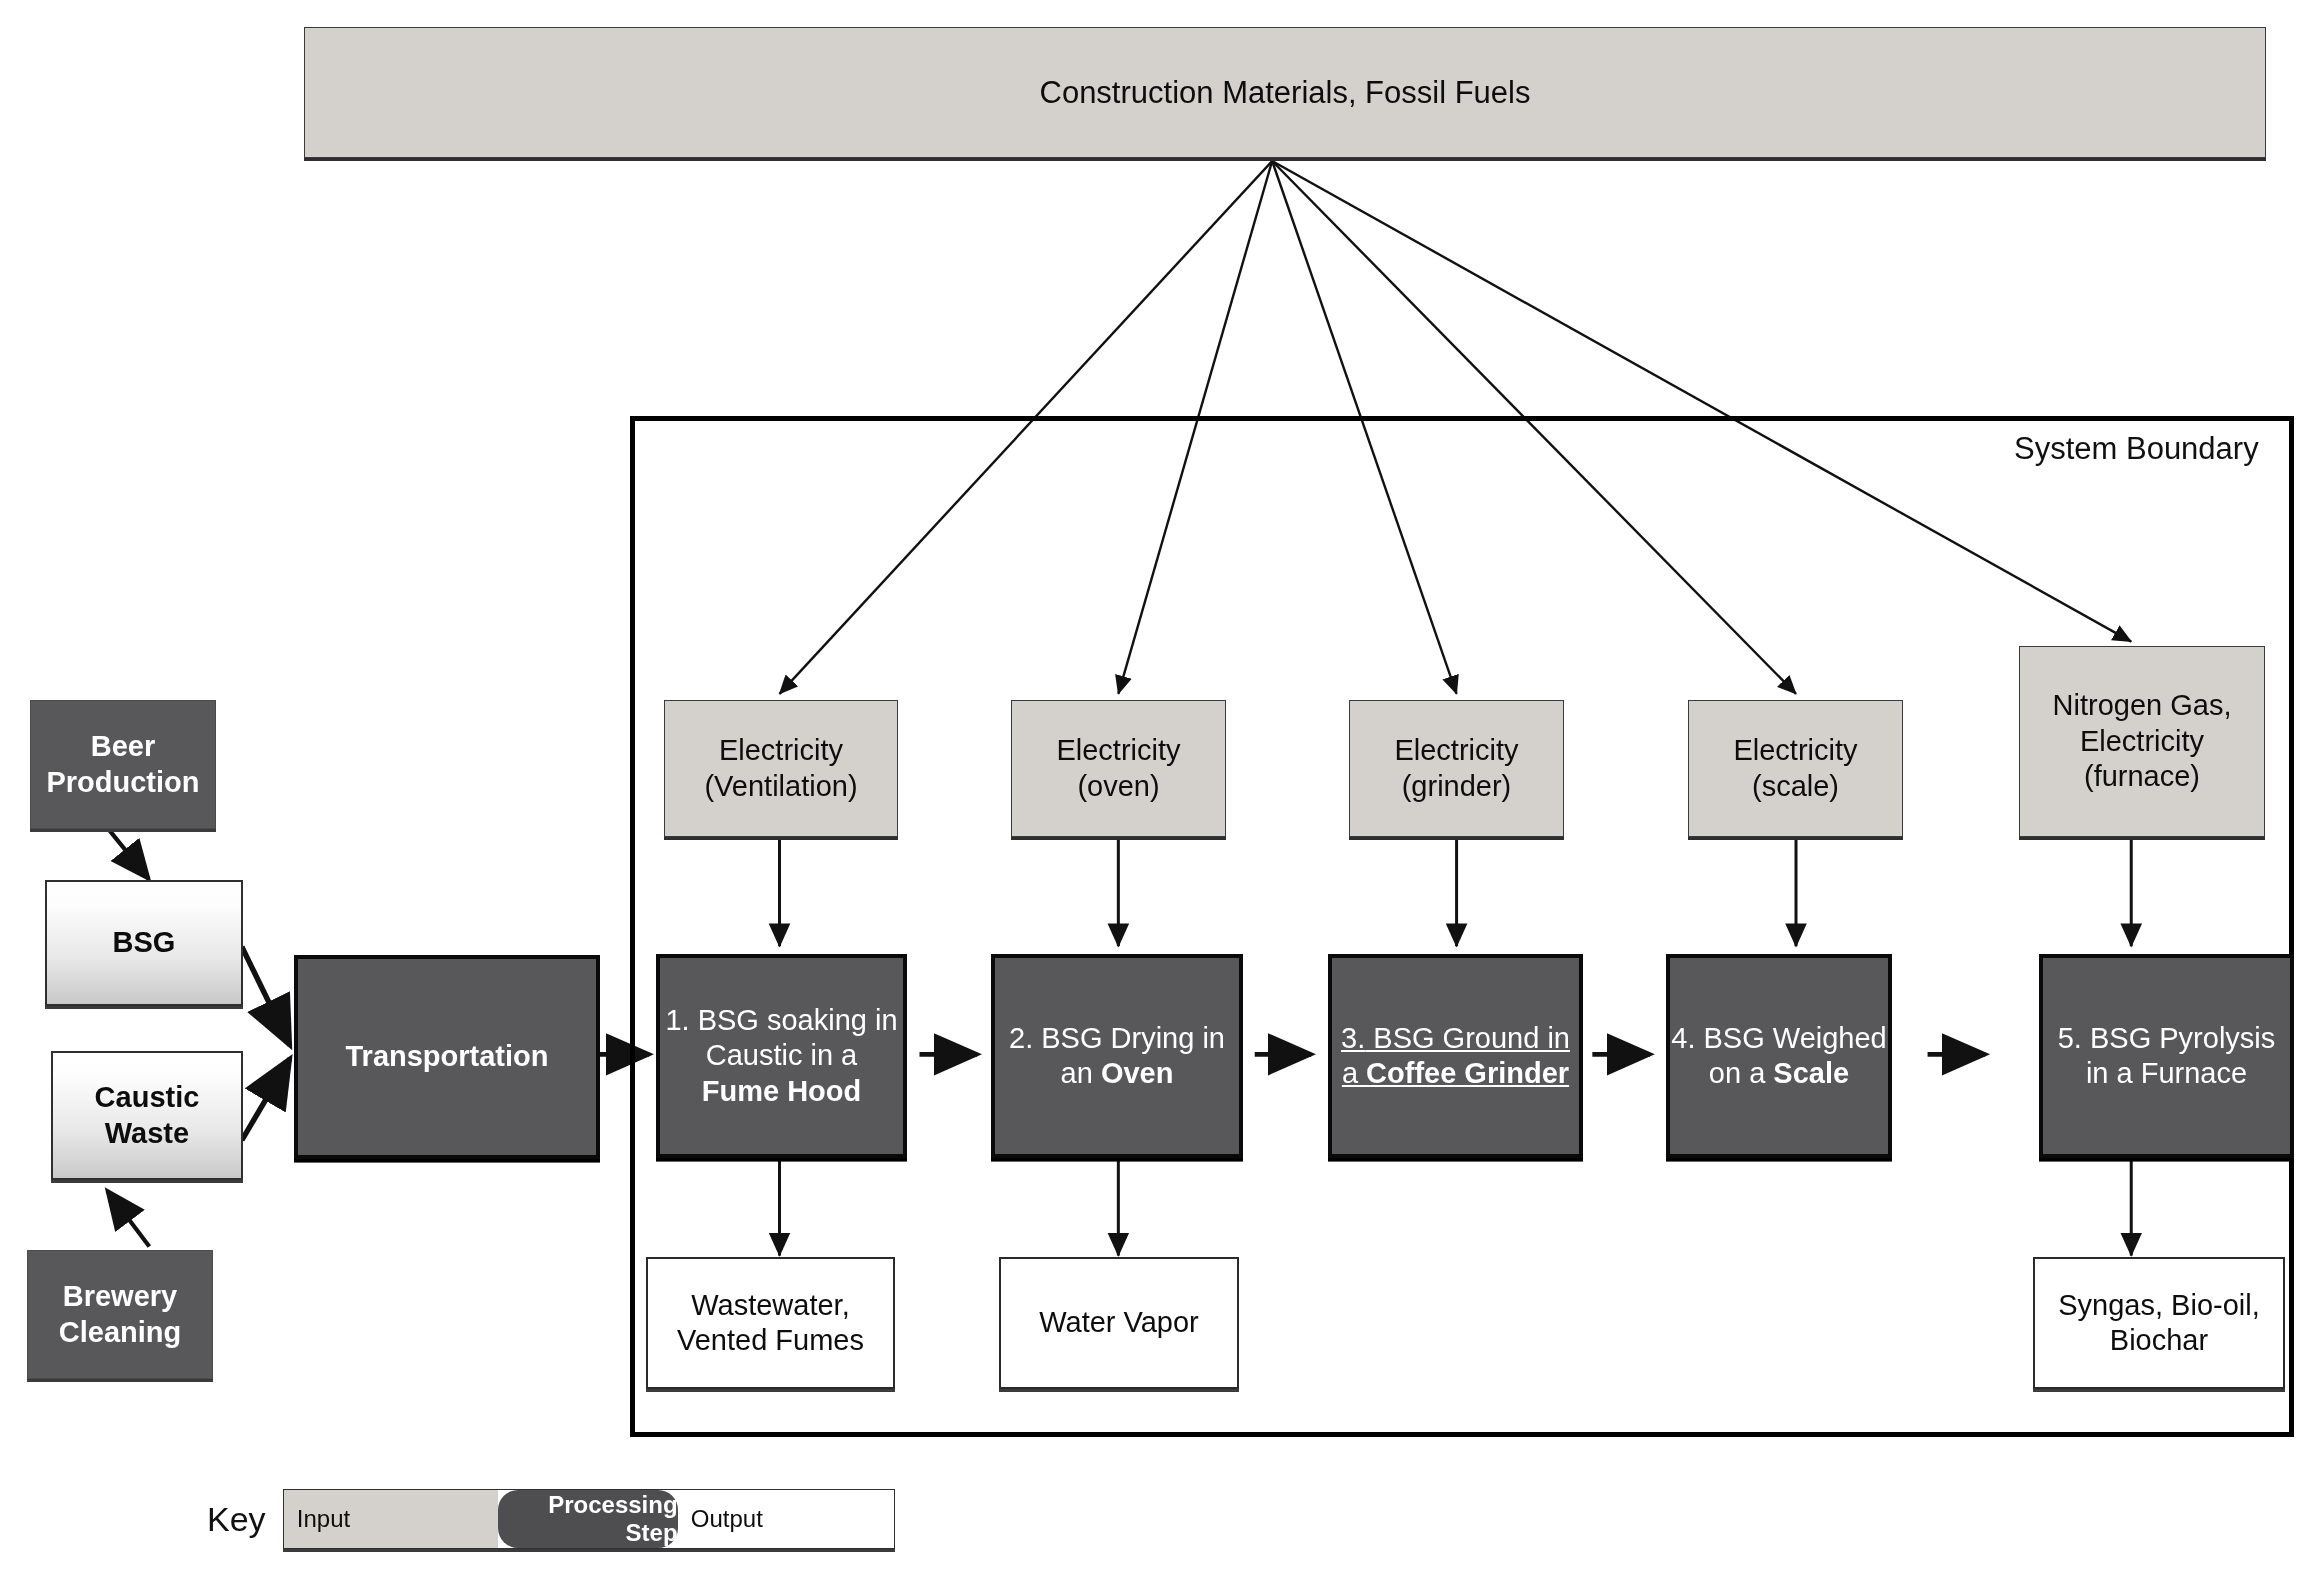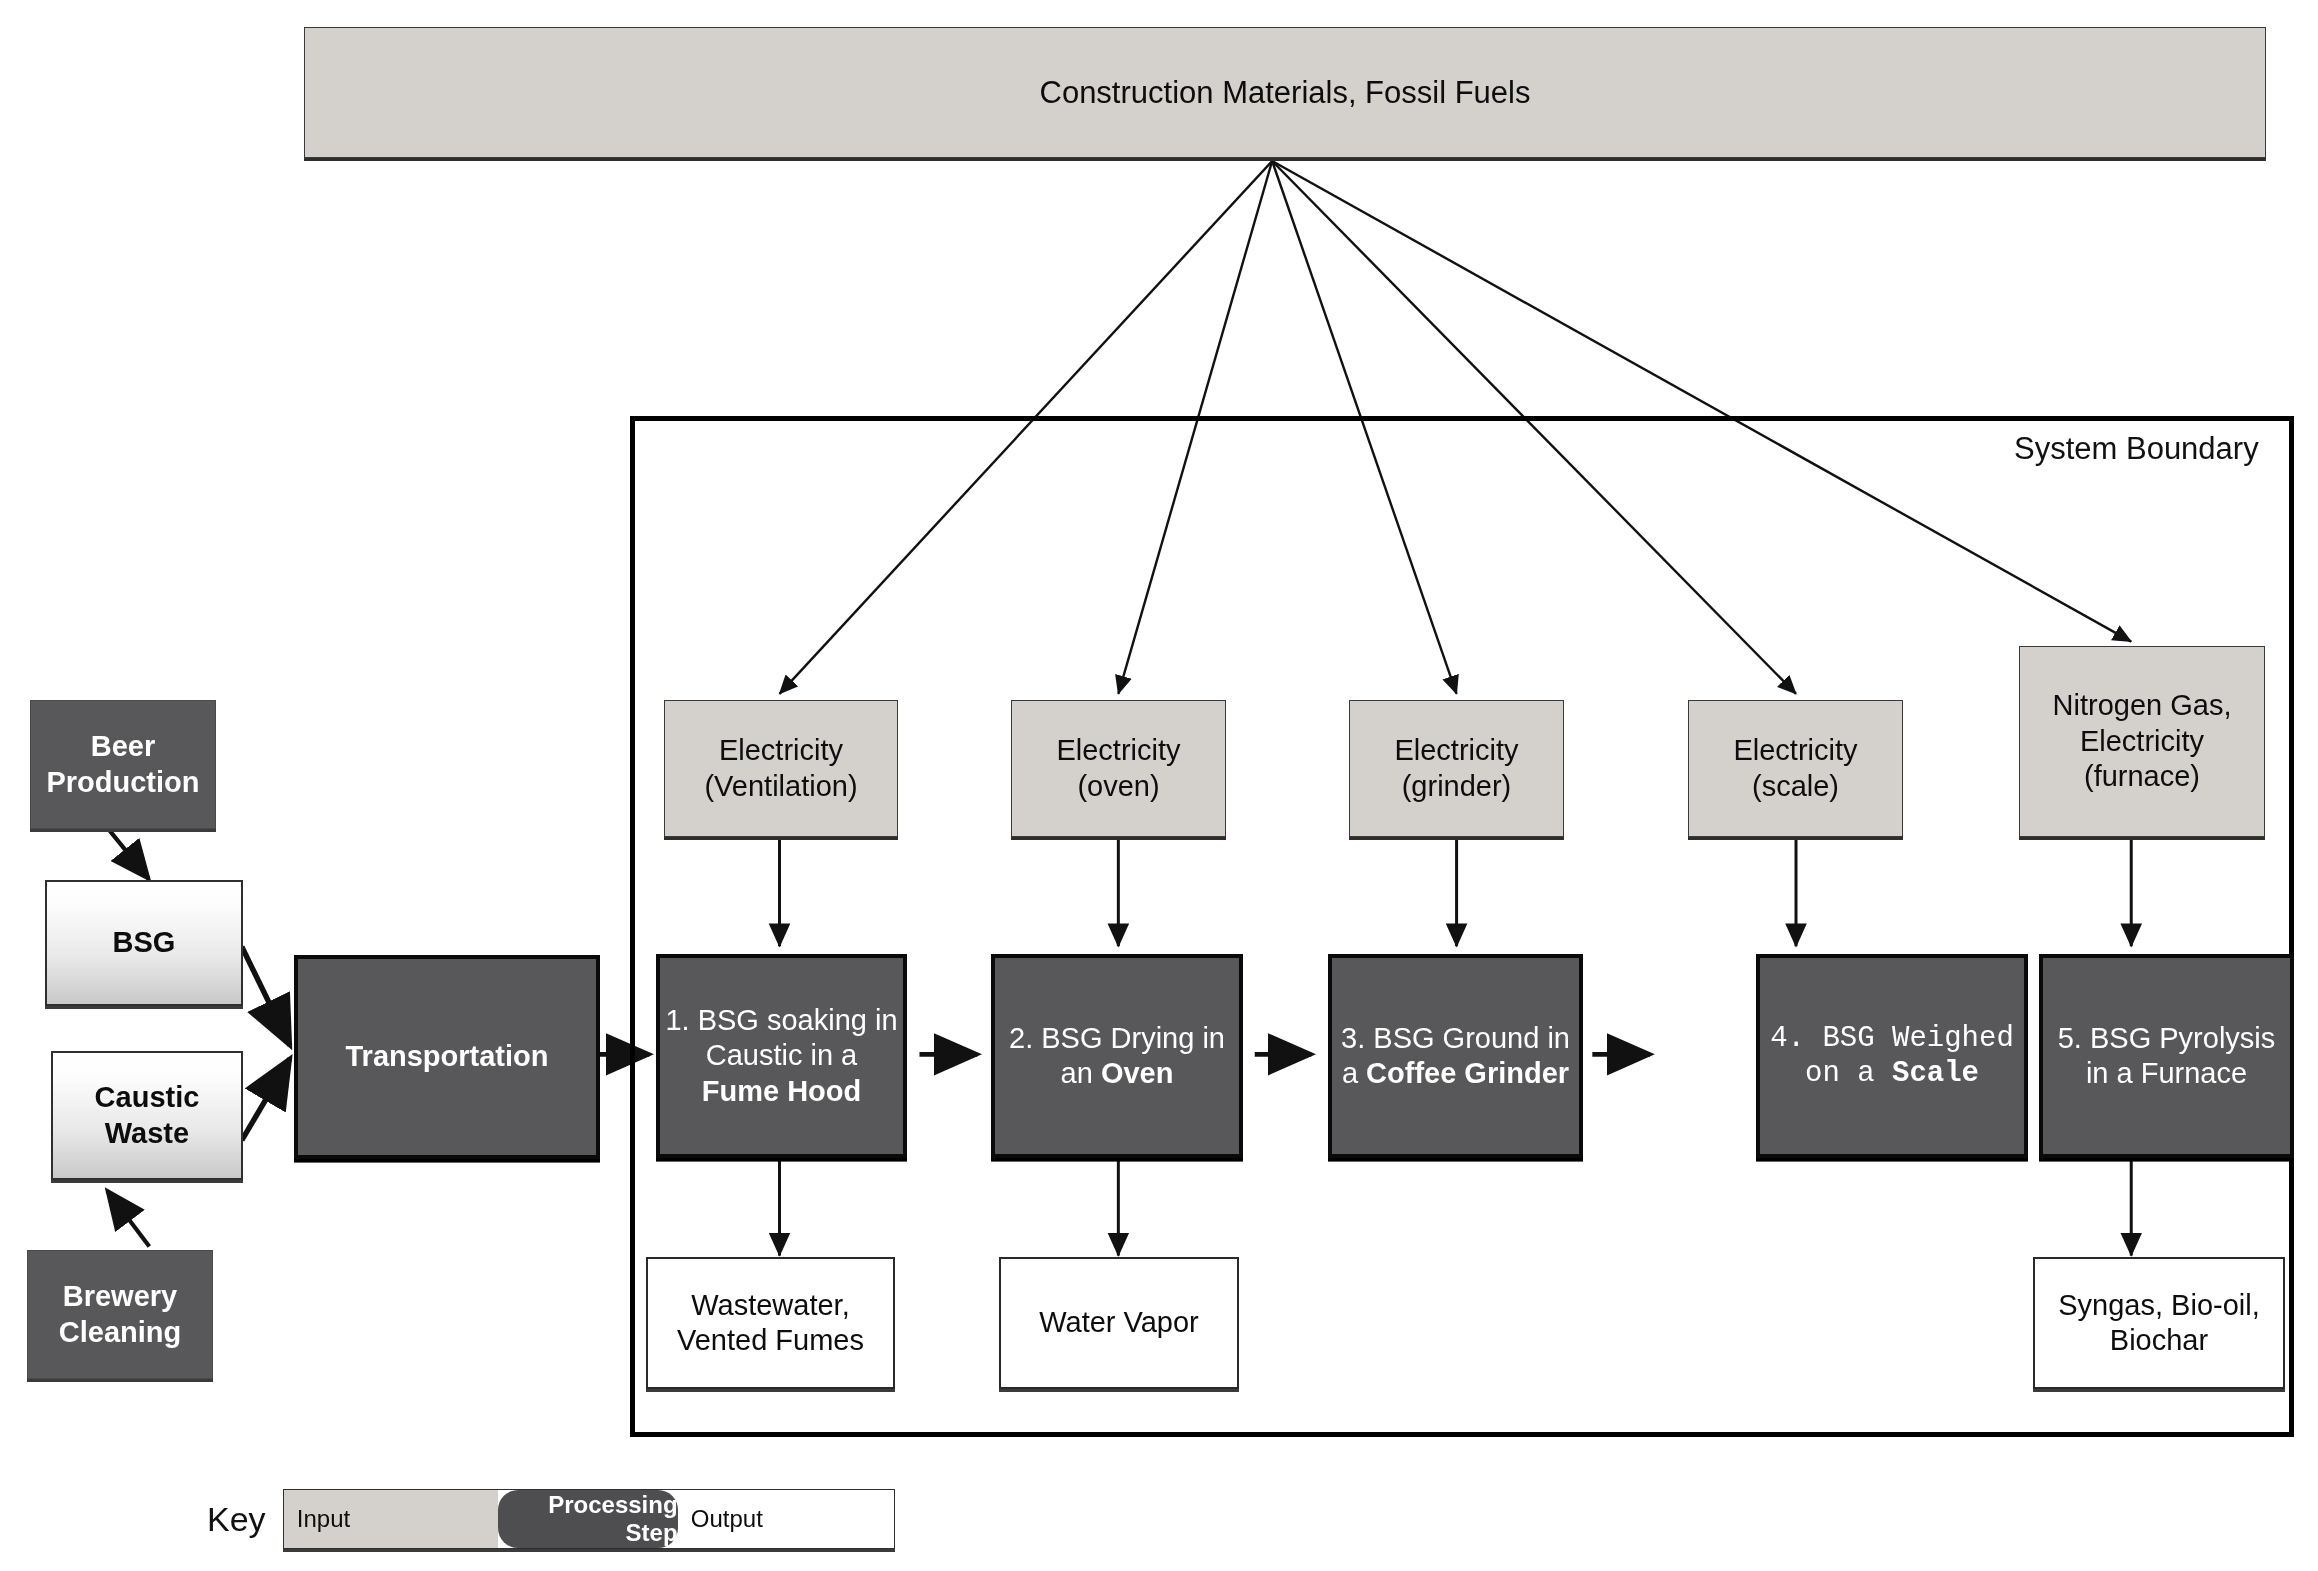--- a/index.html
+++ b/index.html
@@ -233,26 +233,26 @@
     <span><span>1.</span><span> BSG soaking in
 Caustic in a
 </span><span class="b">Fume Hood</span></span>
   </div>
 
   <div class="box process-box" style="left:991px; top:954px; width:252px; height:204px;">
     <span><span>2.</span><span> BSG Drying in
 an </span><span class="b">Oven</span></span>
   </div>
 
-  <div class="box process-box" style="left:1328px; top:954px; width:255px; height:204px;">
+  <div class="box process-box" style="left:1328px; top:954px; width:255px; height:204px;text-decoration:underline;">
     <span><span>3.</span><span> BSG Ground in
 a </span><span class="b">Coffee Grinder</span></span>
   </div>
 
-  <div class="box process-box" style="left:1756px; top:954px; width:272px; height:204px;font-family:Liberation Mono, monospace;">
+  <div class="box process-box" style="left:1666px; top:954px; width:226px; height:204px;">
     <span><span>4.</span><span> BSG Weighed
 on a </span><span class="b">Scale</span></span>
   </div>
 
   <div class="box process-box" style="left:2002px; top:954px; width:255px; height:204px;margin-left:37px;">
     <span><span>5.</span><span> BSG Pyrolysis
 in a Furnace</span><span class="b"></span></span>
   </div>
 
   <div class="box output-box" style="left:646px; top:1257px; width:249px; height:132px;">Wastewater,

